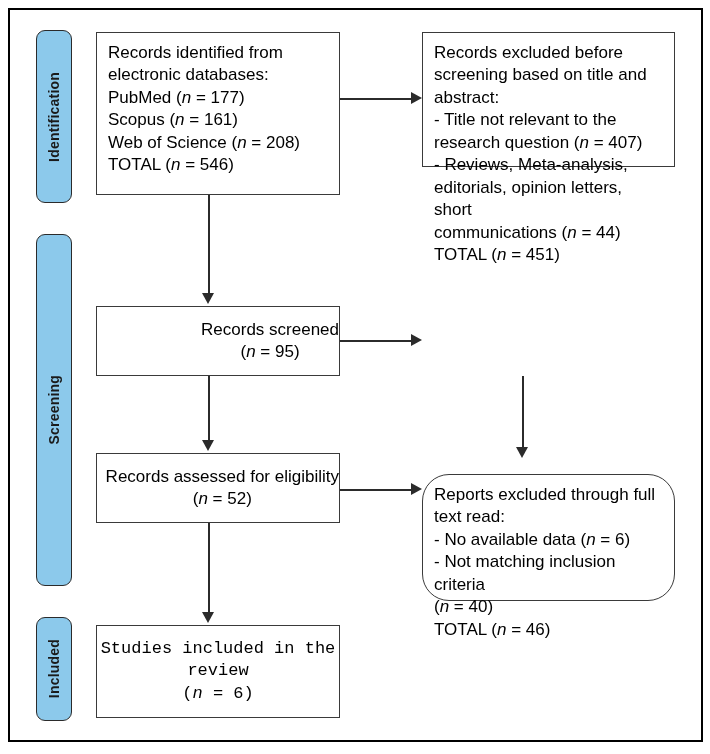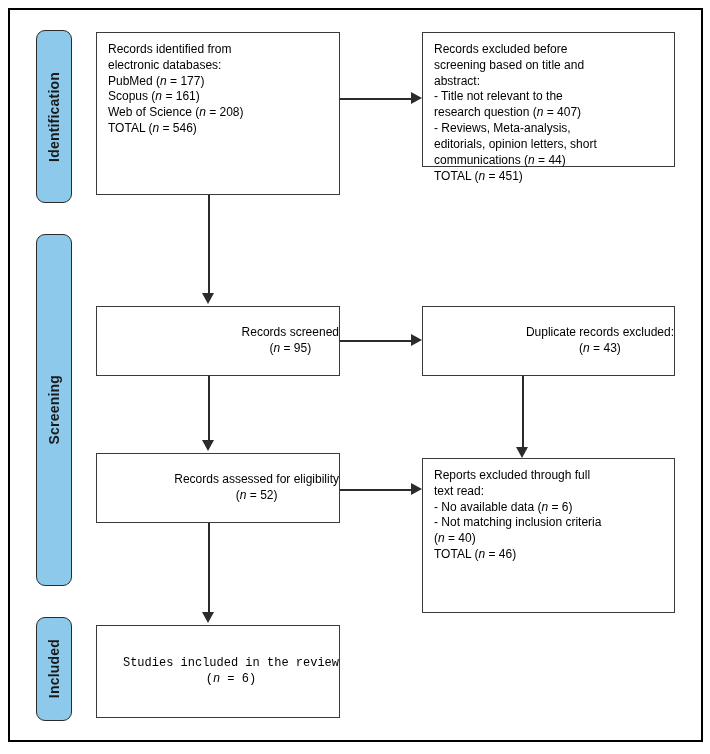--- a/index.html
+++ b/index.html
@@ -53,21 +53,21 @@
     color: #1a1a1a;
     white-space: nowrap;
   }
 
   
   .flow-box {
     position: absolute;
     box-sizing: border-box;
     border: 1.6px solid #3a3a3a;
     background: #ffffff;
-    font-size: 12px;
+    font-size: 17px;
     line-height: 1.32;
     color: #000000;
   }
   .flow-box .box-text {
     display: block;
     white-space: pre-line;
   }
   .flow-box.centered {
     display: flex;
     align-items: center;
@@ -154,40 +154,36 @@
     <div class="arrow-right" style="left:401px; top:82px;"></div>
 
     <div class="connector-v" style="left:198px; top:185px; height:101px;"></div>
     <div class="arrow-down" style="left:192px; top:283px;"></div>
 
     <div class="flow-box centered" style="left:86px; top:296px; width:244px; height:70px;">
       <span class="box-text">Records screened
 (<span class="n-ital">n</span> = 95)</span>
     </div>
 
-    <div class="flow-box centered" style="left:412px; top:296px; width:253px; height:70px;">
-      <span class="box-text">Duplicate records excluded:
-(<span class="n-ital">n</span> = 43)</span>
-    </div>
 
     <div class="connector-h" style="left:330px; top:330px; width:72px;"></div>
     <div class="arrow-right" style="left:401px; top:324px;"></div>
 
     <div class="connector-v" style="left:198px; top:366px; height:67px;"></div>
     <div class="arrow-down" style="left:192px; top:430px;"></div>
 
     <div class="connector-v" style="left:512px; top:366px; height:74px;"></div>
     <div class="arrow-down" style="left:506px; top:437px;"></div>
 
     <div class="flow-box centered" style="left:86px; top:443px; width:244px; height:70px;">
       <span class="box-text">Records assessed for eligibility
 (<span class="n-ital">n</span> = 52)</span>
     </div>
 
-    <div class="flow-box left-pad" style="left:412px; top:448px; width:253px; height:155px;">
+    <div class="flow-box left-pad" style="left:412px; top:464px; width:253px; height:127px;border-radius:27px;">
       <span class="box-text">Reports excluded through full
 text read:
 - No available data (<span class="n-ital">n</span> = 6)
 - Not matching inclusion criteria
 (<span class="n-ital">n</span> = 40)
 TOTAL (<span class="n-ital">n</span> = 46)</span>
     </div>
 
     <div class="connector-h" style="left:330px; top:479px; width:72px;"></div>
     <div class="arrow-right" style="left:401px; top:473px;"></div>

